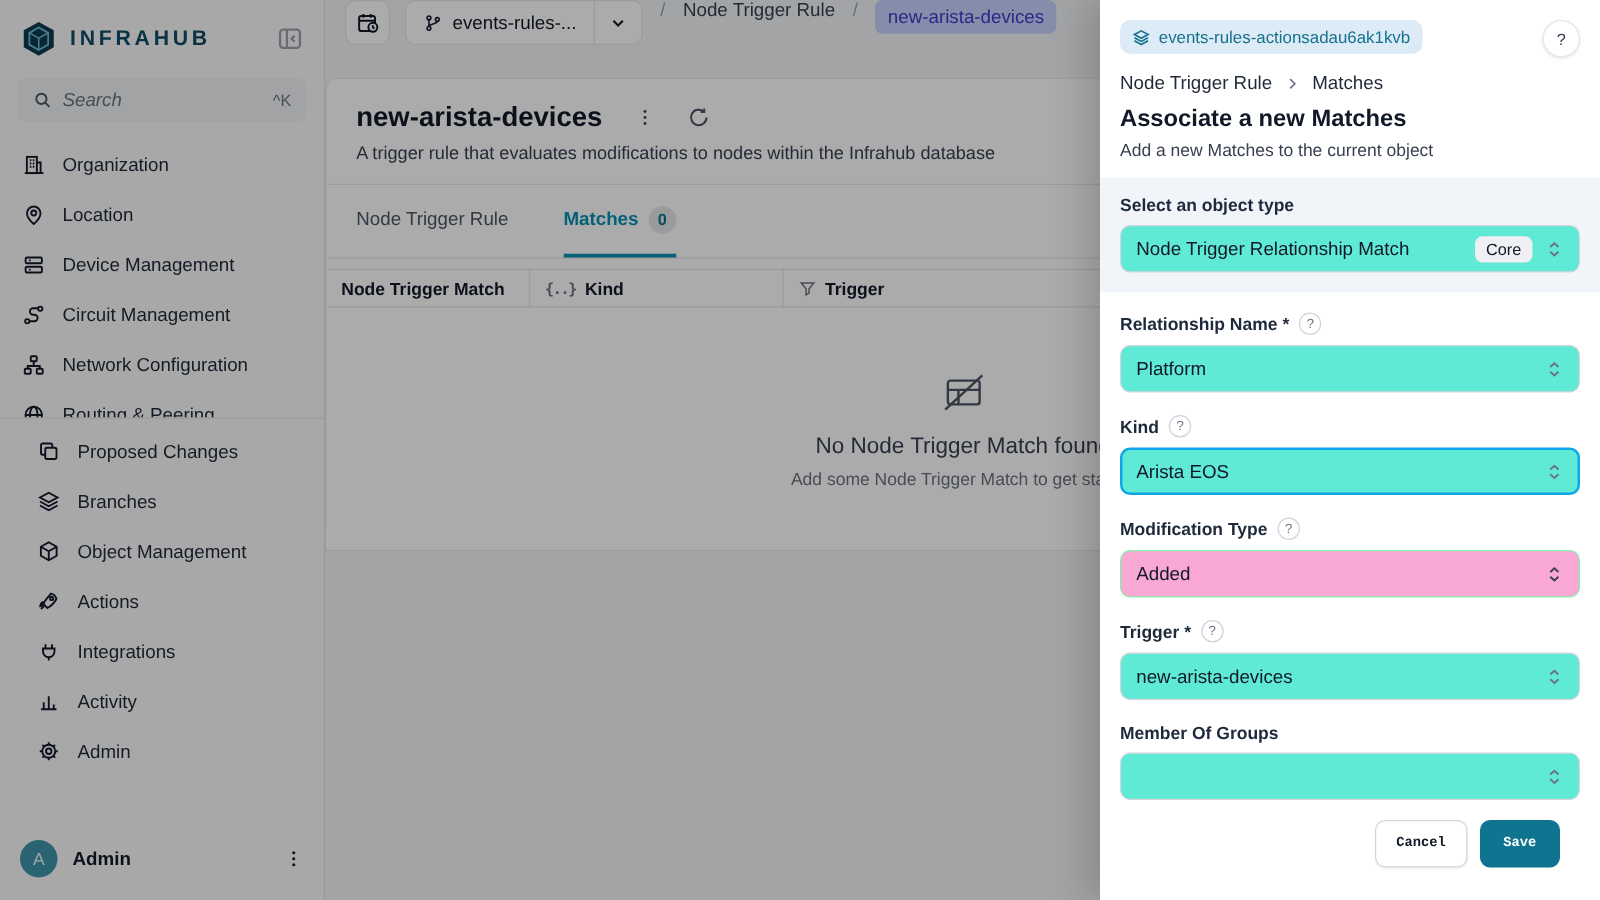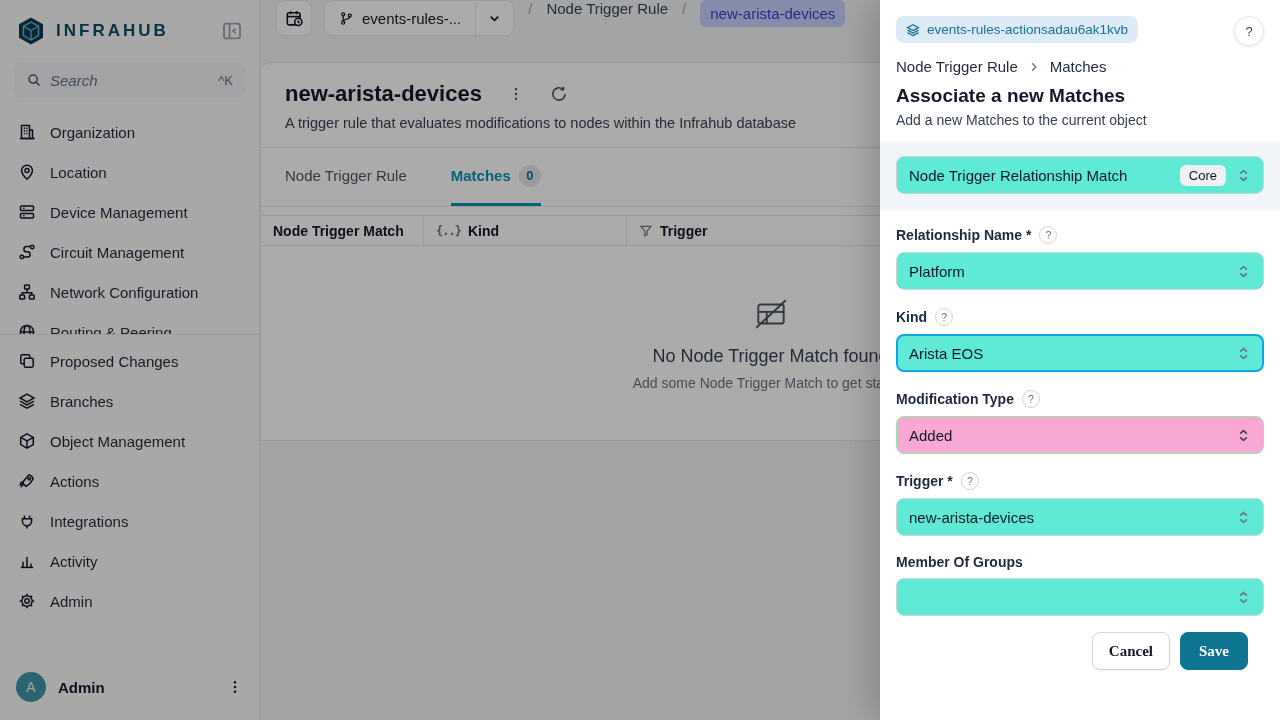--- a/index.html
+++ b/index.html
@@ -14,21 +14,21 @@
   .logo-text { font-size:17px; font-weight:700; letter-spacing:3px; color:#0e4b66; flex:1; }
   .collapse-btn { color:#9ca3af; cursor:pointer; }
   .search-box { margin:2px 14px 14px 14px; height:36px; background:#f1f3f5; border-radius:8px; display:flex; align-items:center; gap:8px; padding:0 12px; color:#6b7280; }
   .search-box .search-label { font-size:15px; flex:1;font-style:italic; }
   .search-box .shortcut { font-size:13px; color:#6b7280; }
   .nav-group { overflow:hidden; }
   .nav-group.primary { height:222px; }
   .nav-item { height:40px; display:flex; align-items:center; gap:14px; padding:0 18px; font-size:15px; color:#1f2937; cursor:pointer; }
   .nav-item svg { color:#111827; flex:none; }
   .nav-divider { border-top:1px solid #e5e7eb; margin:0; }
-  .nav-group.secondary { padding-top:6px; flex:1; }
+  .nav-group.secondary { padding-top:6px; flex:1;margin-left:12px; }
   .user-row { display:flex; align-items:center; gap:12px; padding:12px 16px 18px 16px; }
   .avatar { width:30px; height:30px; border-radius:50%; background:#3f96aa; color:#e9f6f9; font-size:14px; display:flex; align-items:center; justify-content:center; }
   .user-name { font-size:15px; font-weight:700; color:#111827; flex:1; }
 
   
   .main { flex:1; display:flex; flex-direction:column; background:#f4f5f7; min-width:0; }
   .topbar { height:62px; display:flex; align-items:flex-start; gap:12px; padding:0 16px; }
   .icon-btn { width:36px; height:36px; background:#fff; border:1px solid #e5e7eb; border-radius:8px; display:flex; align-items:center; justify-content:center; color:#111827; cursor:pointer; }
   .branch-pill { height:36px; background:#fff; border:1px solid #e5e7eb; border-radius:8px; display:flex; align-items:stretch; cursor:pointer; }
   .branch-pill .bp-left { display:flex; align-items:center; gap:8px; padding:0 14px; font-size:15px; color:#111827; }
@@ -77,21 +77,21 @@
   .select { height:38px; background:#5eead4; border:1px solid #d1d5db; border-radius:8px; display:flex; align-items:center; padding:0 12px; font-size:15px; color:#111827; cursor:pointer; }
   .select .sel-value { flex:1; white-space:nowrap; overflow:hidden; }
   .select .updown { color:#6b7280; flex:none; }
   .select .core-badge { background:#eef0f3; border-radius:6px; padding:3px 9px; font-size:13px; font-weight:400; color:#111827; margin-right:10px; }
   .select.focused { border:2px solid #0ea5e9; padding:0 11px; }
   .select.success { background:#f9a8d4; border-color:#86efac; }
   .select.success .updown { color:#374151; }
   .drawer-form { padding:16px; flex:1; }
   .field { margin-bottom:18px; }
   .drawer-actions { display:flex; justify-content:flex-end; gap:10px; padding:0 16px 20px 16px; margin-top:-2px; }
-  .btn { height:38px; border-radius:8px; font-size:15px; font-weight:600; display:flex; align-items:center; justify-content:center; cursor:pointer; font-family:Liberation Serif, serif; }
+  .btn { height:38px; border-radius:8px; font-size:11px; font-weight:600; display:flex; align-items:center; justify-content:center; cursor:pointer; font-family:Liberation Mono, monospace; }
   .btn-cancel { background:#fff; border:1px solid #d1d5db; color:#111827; padding:0 16px; box-shadow:0 1px 2px rgba(0,0,0,0.05); }
   .btn-save { background:#0e7490; border:1px solid #0e7490; color:#fff; padding:0 18px; }
 </style>
 </head>
 <body>
 
 <div class="app">
 
   <div class="sidebar">
     <div class="logo-row">
@@ -349,20 +349,23 @@
       <svg class="chev" width="12" height="12" viewBox="0 0 16 16" fill="none" stroke="currentColor" stroke-width="1.8">
           <polyline points="5.5,3 10.5,8 5.5,13"></polyline>
         </svg>
       <span>Matches</span>
     </div>
     <div class="drawer-title">Associate a new Matches</div>
     <div class="drawer-sub">Add a new Matches to the current object</div>
   </div>
 
   <div class="type-section">
+    <div class="field-label-row">
+      <span class="field-label">Select an object type</span>
+    </div>
     <div class="select">
       <span class="sel-value">Node Trigger Relationship Match</span>
       <span class="core-badge">Core</span>
       <svg class="updown" width="15" height="15" viewBox="0 0 16 16" fill="none" stroke="currentColor" stroke-width="1.6">
           <polyline points="4.5,6 8,2.8 11.5,6"></polyline>
           <polyline points="4.5,10 8,13.2 11.5,10"></polyline>
         </svg>
     </div>
   </div>
 

